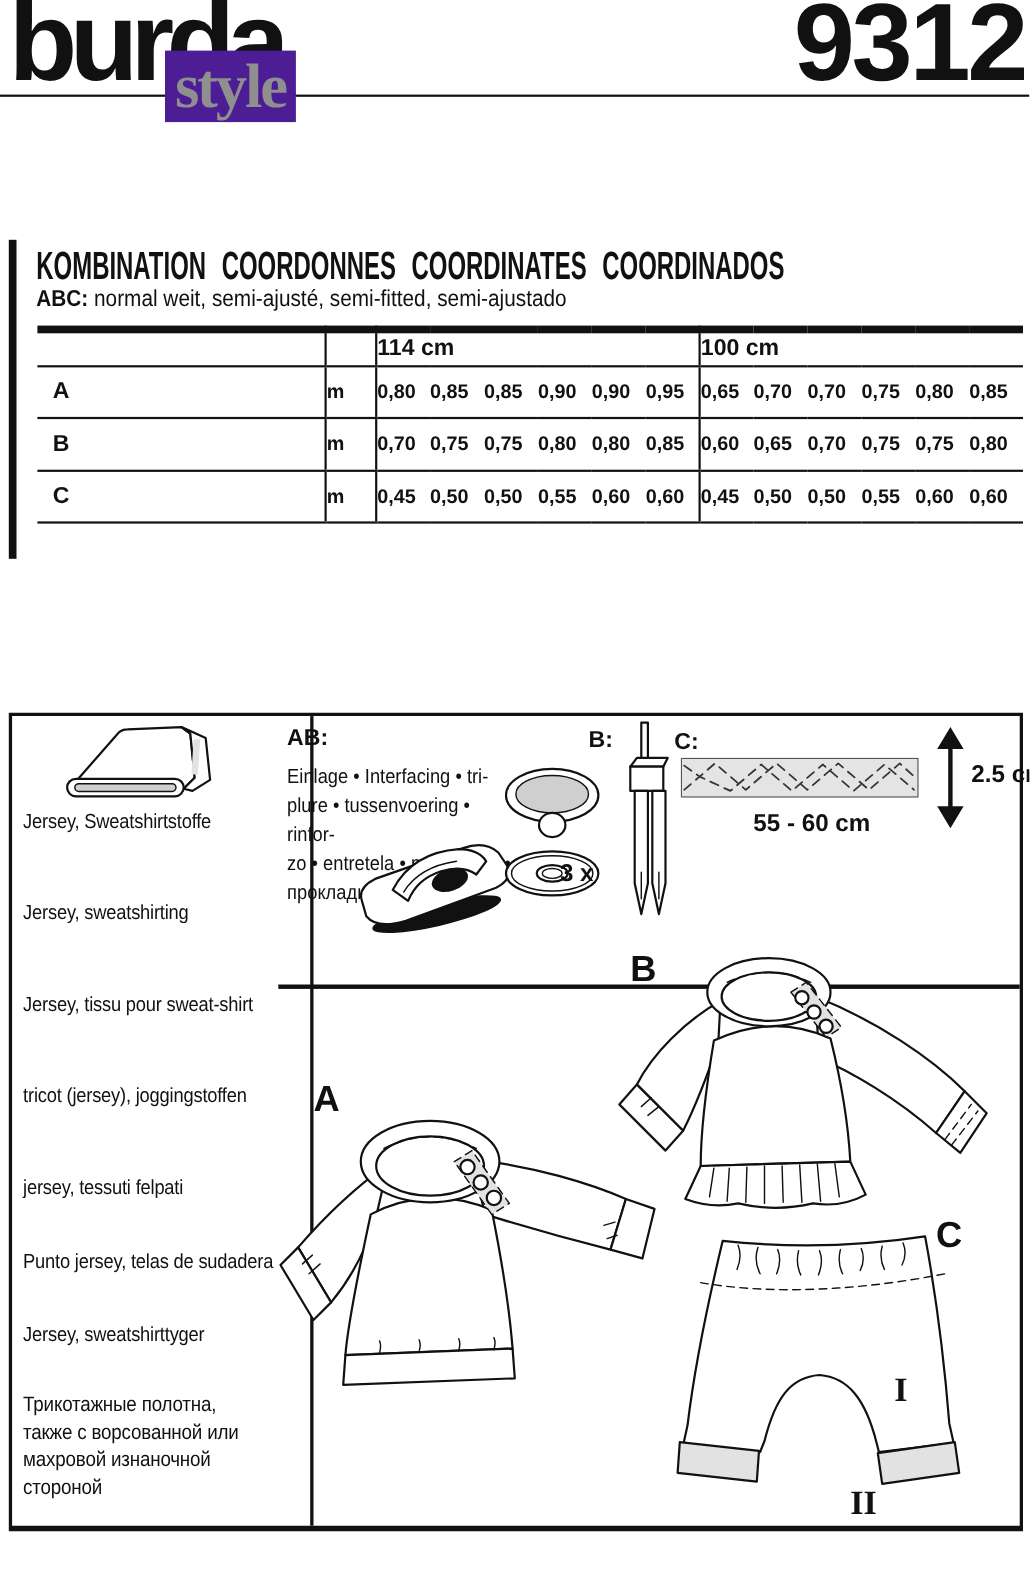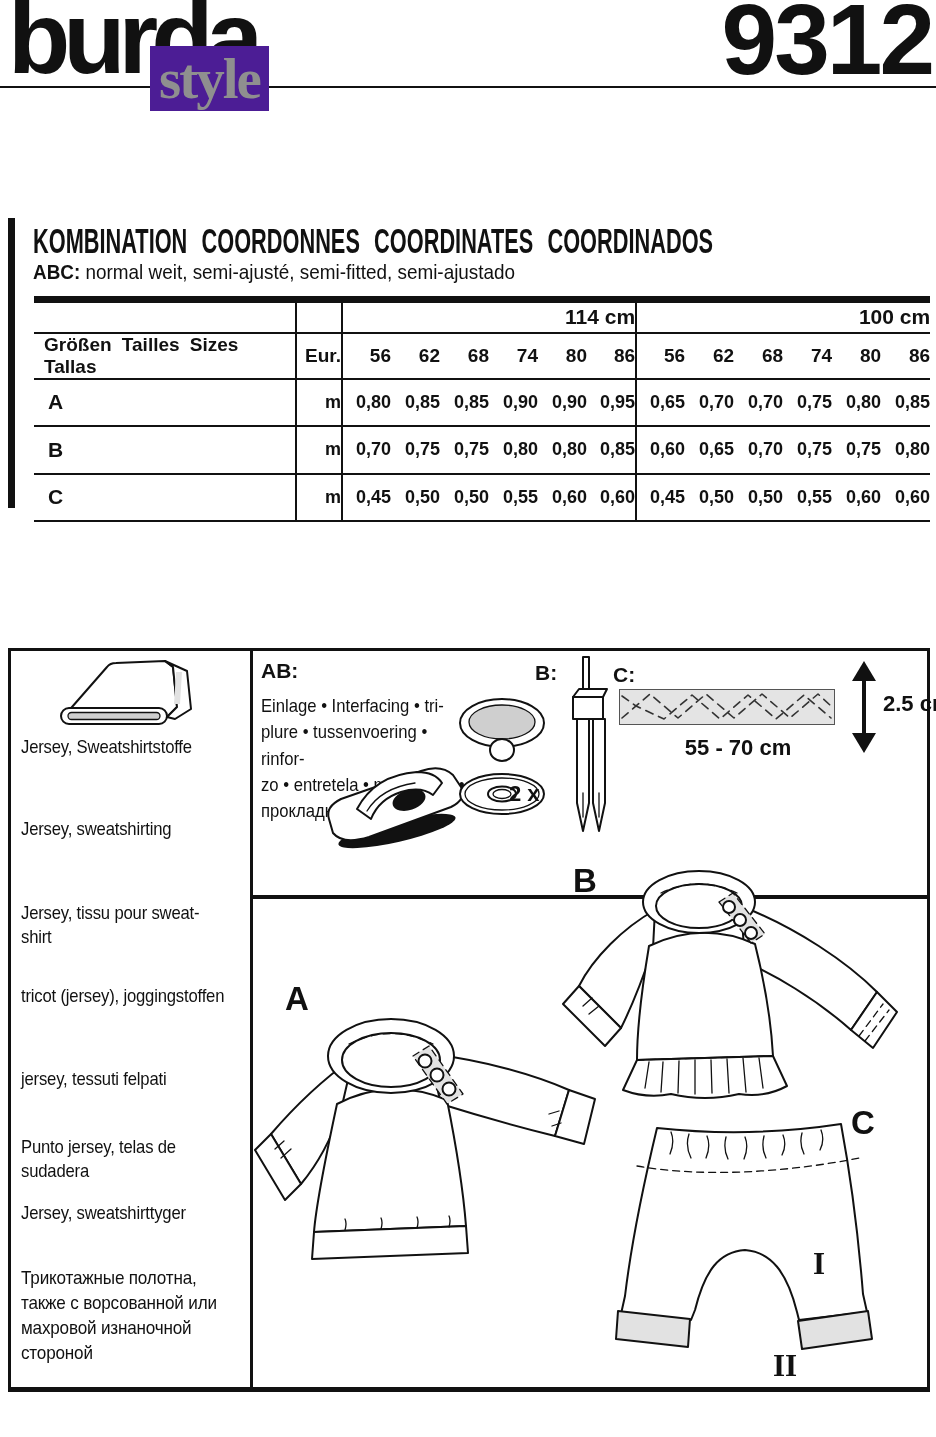--- a/index.html
+++ b/index.html
@@ -29,31 +29,31 @@
   
   .sidebar-rule { left:8px; top:218px; width:7px; height:290px; background:#111; }
   .headline { left:33px; top:221px; font-size:32px; font-weight:bold; white-space:nowrap;
               word-spacing:12px; transform:scale(.68,1.12); transform-origin:0 0; }
   .subline { left:33px; top:260px; font-size:21px; white-space:nowrap;
              transform:scale(.9,1); transform-origin:0 0; }
 
   
   table.fab { position:absolute; left:34px; top:296px; width:896px; border-collapse:collapse;
               table-layout:fixed; border-top:7px solid #111; }
-  .fab td { border-bottom:2px solid #111; font-weight:bold; text-align:right; vertical-align:middle;
+  .fab td { border-bottom:2px solid #111; font-weight:bold; text-align:left; vertical-align:middle;
             font-size:18px; padding:0; overflow:hidden; }
   .fab .vl { border-left:2px solid #111; }
   .fab .desc { text-align:left; padding-left:10px; font-size:19px; word-spacing:5px; }
   .fab .wh { font-size:21px; }
   .fab .sz { font-size:19px; }
   .fab .glabel { text-align:left; padding-left:14px; font-size:21px; }
 
   
   .panel { left:8px; top:648px; width:922px; height:744px; border:3px solid #111; border-bottom-width:5px; }
-  .leftcol { position:absolute; left:0; top:0; bottom:0; width:242px; border-right:3px solid #111; }
+  .leftcol { position:absolute; left:0; top:0; bottom:0; width:274px; border-right:3px solid #111; }
   .fabitem { position:absolute; left:10px; font-size:18.5px; letter-spacing:-0.2px; line-height:1.32;
              white-space:pre-line; transform:scaleX(.9); transform-origin:0 0; }
   .rightcol { position:absolute; left:242px; top:0; right:0; bottom:0; }
   .notions { position:absolute; left:0; top:0; right:0; height:248px; border-bottom:4px solid #111; }
   .notions .lbl { position:absolute; font-size:21px; font-weight:bold; }
   .ab-text { position:absolute; left:8px; top:42px; width:232px; font-size:18.5px; line-height:1.42;
              white-space:pre-line; transform:scaleX(.9); transform-origin:0 0; }
   .qty { position:absolute; left:256px; top:130px; font-size:22px; font-weight:bold; }
   .meas { position:absolute; font-size:22px; font-weight:bold; white-space:nowrap; }
   .band { position:absolute; left:366px; top:38px; width:216px; height:36px; background:#e4e4e4;
@@ -83,36 +83,20 @@
       <col style="width:262px">
         <col style="width:46px">
       <col span="12" style="width:49px">
     </colgroup>
     <tbody>
         <tr style="height:33px">
       <td></td>
       <td class="vl"></td>
       <td class="vl wh" colspan="6">114 cm</td>
       <td class="vl wh" colspan="6">100 cm</td>
-    </tr>
-    <tr style="height:31px">
-      <td class="desc">Größen Tailles Sizes Tallas</td>
-      <td class="vl sz">Eur.</td>
-      <td class="vl sz">56</td>
-      <td class="sz">62</td>
-      <td class="sz">68</td>
-      <td class="sz">74</td>
-      <td class="sz">80</td>
-      <td class="sz">86</td>
-      <td class="vl sz">56</td>
-      <td class="sz">62</td>
-      <td class="sz">68</td>
-      <td class="sz">74</td>
-      <td class="sz">80</td>
-      <td class="sz">86</td>
     </tr>
     <tr style="height:47px">
       <td class="glabel">A</td>
       <td class="vl">m</td>
       <td class="vl">0,80</td>
       <td>0,85</td>
       <td>0,85</td>
       <td>0,90</td>
       <td>0,90</td>
       <td>0,95</td>
@@ -200,40 +184,40 @@
 
         <svg class="abs" style="left:204px;top:42px" width="90" height="126" viewBox="0 0 90 126">
           <ellipse cx="45" cy="30" rx="42" ry="24" stroke-width="2.5"></ellipse>
           <ellipse class="gray thin" cx="45" cy="29" rx="33" ry="17"></ellipse>
           <ellipse cx="45" cy="57" rx="12" ry="11"></ellipse>
           <ellipse cx="45" cy="101" rx="42" ry="20" stroke-width="2.5"></ellipse>
           <ellipse class="nofill thin" cx="45" cy="101" rx="37" ry="16"></ellipse>
           <ellipse cx="45" cy="101" rx="14" ry="7.5"></ellipse>
           <ellipse class="nofill thin" cx="45" cy="101" rx="9" ry="4.5"></ellipse>
         </svg>
-        <div class="qty">2 x</div>
+        <div class="qty">3 x</div>
 
         <div class="lbl" style="left:282px;top:10px">B:</div>
         <svg class="abs" style="left:310px;top:4px" width="46" height="194" viewBox="0 0 46 194">
           <rect x="20" y="2" width="6" height="34"></rect>
           <path d="M10,42 L16,34 L44,34 L40,42 Z"></path>
           <rect x="10" y="42" width="30" height="22"></rect>
           <path d="M14,64 L14,148 L20,176 L26,148 L26,64 Z"></path>
           <path d="M30,64 L30,148 L36,176 L42,148 L42,64 Z"></path>
           <path class="thin" d="M20,138 L20,162 M36,138 L36,162"></path>
         </svg>
 
         <div class="lbl" style="left:360px;top:12px">C:</div>
         <div class="band">
           <svg width="213" height="33" viewBox="0 0 213 33" style="background:transparent">
             <polyline class="nofill dash" style="stroke-width:1.6;stroke-dasharray:8 6;stroke:#333" points="2,28 30,4 58,28 86,4 114,28 142,4 170,28 198,4 211,16"></polyline>
             <polyline class="nofill dash" style="stroke-width:1.6;stroke-dasharray:8 6;stroke:#333" points="2,6 16,16 44,29 72,5 100,29 128,5 156,29 184,5 211,28"></polyline>
           </svg>
         </div>
-        <div class="meas" style="left:400px;top:84px;width:170px;text-align:center">55 - 70 cm</div>
+        <div class="meas" style="left:400px;top:84px;width:170px;text-align:center">55 - 60 cm</div>
         <svg class="abs" style="left:596px;top:10px" width="30" height="92" viewBox="0 0 30 92">
           <line x1="15" y1="10" x2="15" y2="82" style="stroke-width:4"></line>
           <path class="ink" d="M15,0 L3,20 L27,20 Z"></path>
           <path class="ink" d="M15,92 L3,72 L27,72 Z"></path>
         </svg>
         <div class="meas" style="left:630px;top:40px">2.5 cm</div>
       </div>
 
       <div class="drawings">
 

